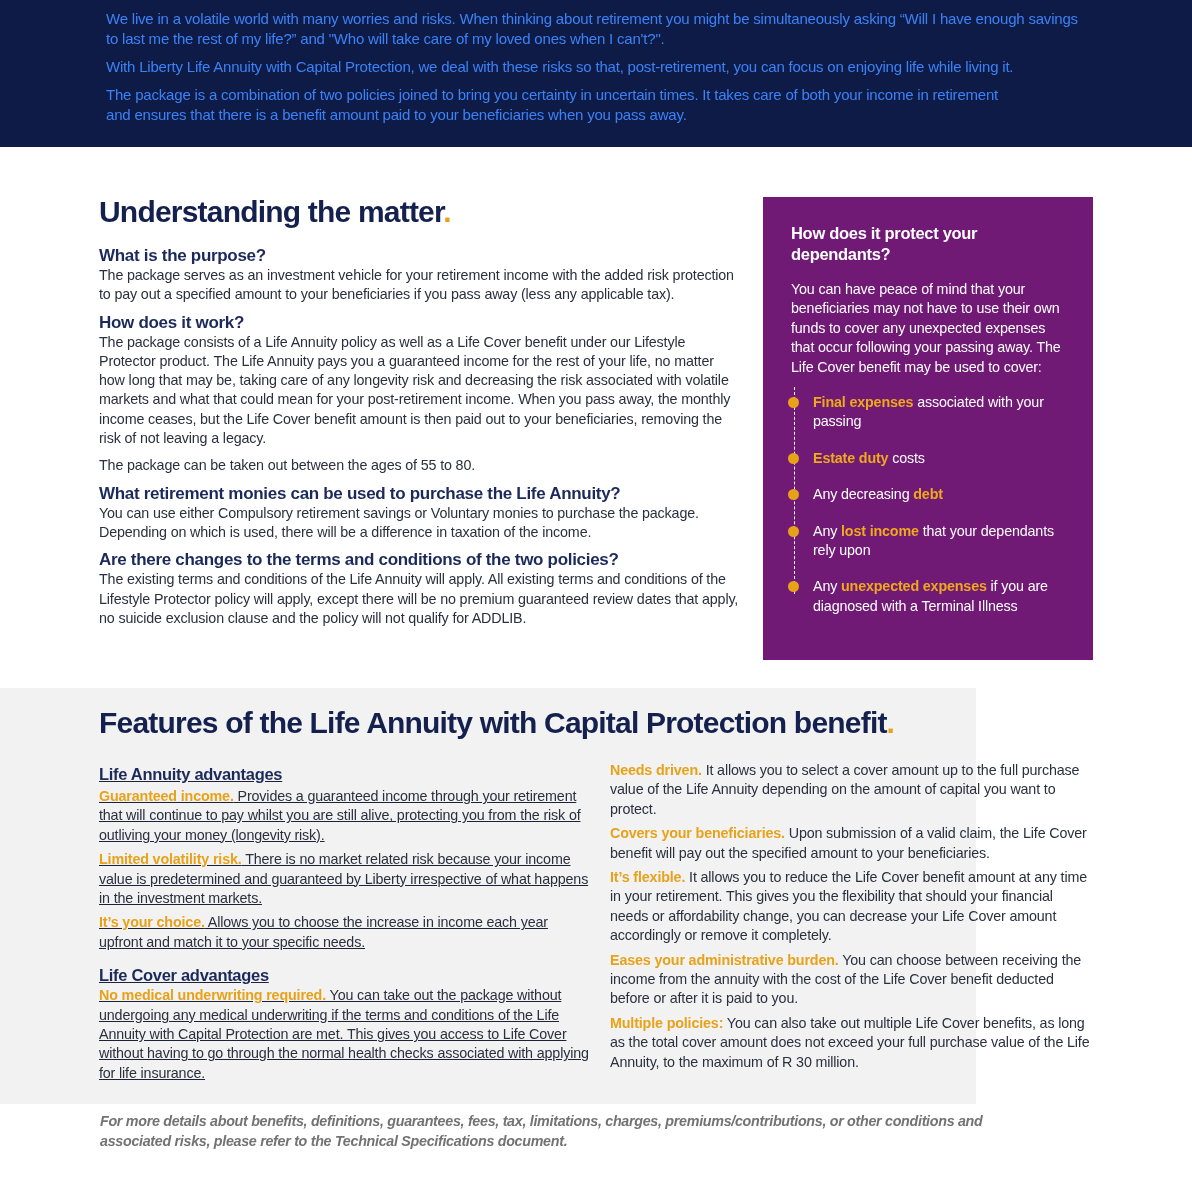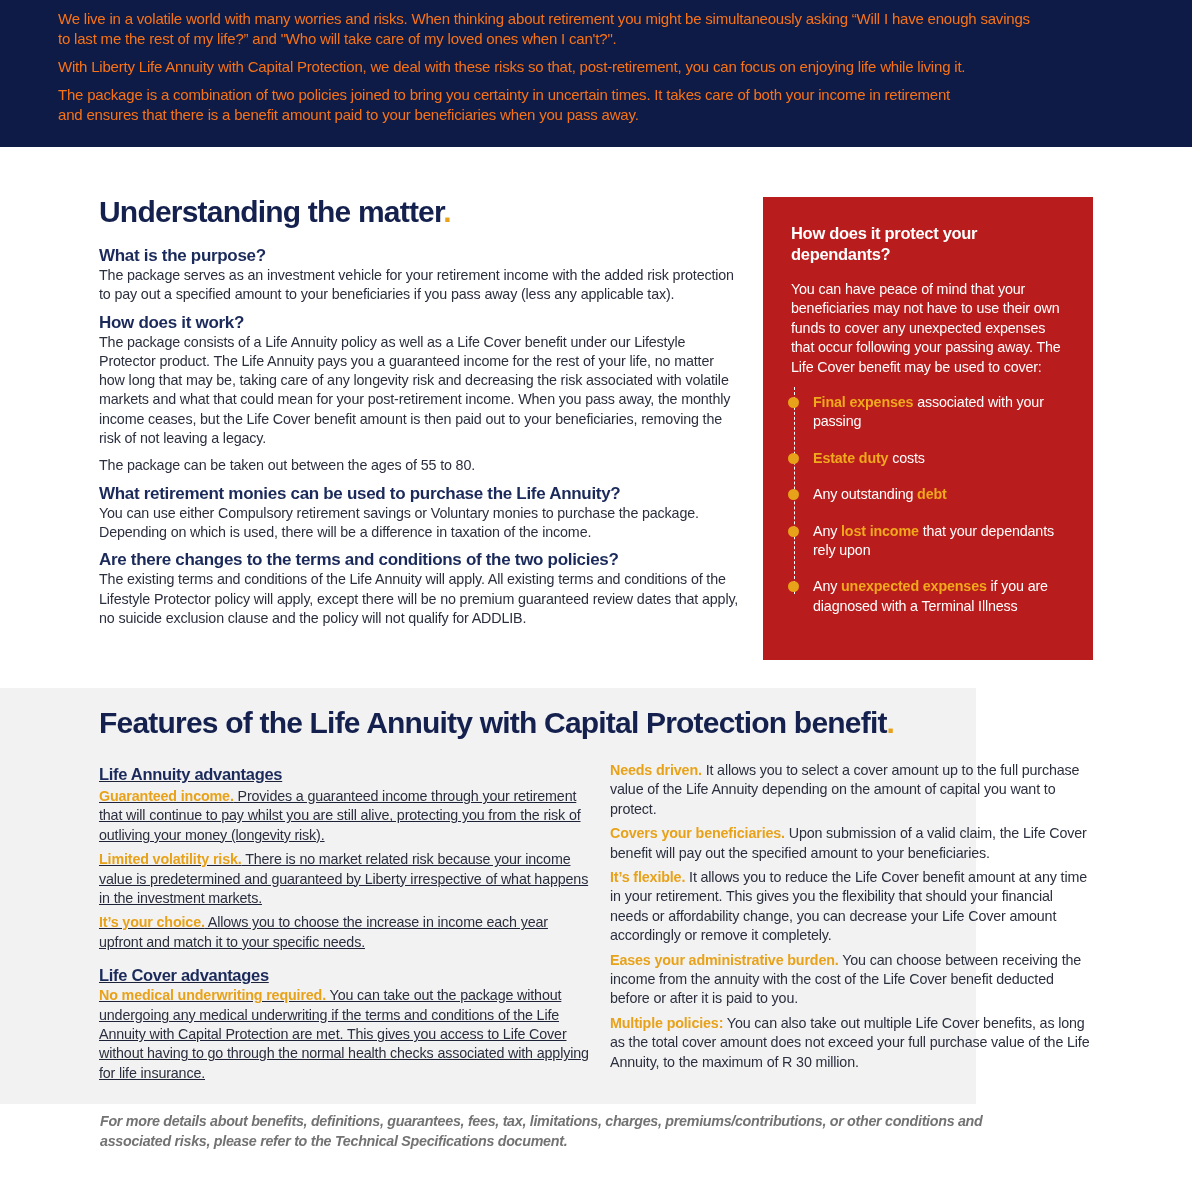--- a/index.html
+++ b/index.html
@@ -2,39 +2,39 @@
 <html><head>
   <meta charset="utf-8">
   <style>
     * { box-sizing: border-box; margin: 0; padding: 0; }
     html, body { width: 1192px; height: 1200px; background: #ffffff; overflow: hidden; }
     body { font-family: "Liberation Sans", sans-serif; color: #1e2238; position: relative; }
 
     .intro-band {
       position: absolute; left: 0; top: 0; width: 1192px; height: 147px;
       background: #0f1b47;
-      padding: 9px 0 0 58px;
-      color: #f97316;
+      padding: 9px 0 0 106px;
+      color: #3b82f6;
     }
     .intro-band p { font-size: 15px; line-height: 20px; margin-bottom: 8px; letter-spacing: -0.2px; }
     .intro-band p.w1 { width: 980px; }
     .intro-band p.w3 { width: 900px; }
 
     .understanding { position: absolute; left: 99px; top: 192px; width: 640px; }
     .h1 {
       font-size: 30px; font-weight: bold; color: #14204d; letter-spacing: -0.8px;
       line-height: 40px; margin-bottom: 14px;
     }
     .h1 .dot { color: #e8a21a; }
     .q-title { font-size: 17px; font-weight: bold; color: #1b2a5a; line-height: 20px; letter-spacing: -0.3px; }
     .q-body { font-size: 14.3px; line-height: 19.3px; color: #2b2f3e; margin-bottom: 8px; letter-spacing: -0.15px; }
 
     .sidebar {
       position: absolute; left: 763px; top: 197px; width: 330px; height: 463px;
-      background: #b91c1c; color: #ffffff; padding: 26px 24px 0 28px;
+      background: #701a75; color: #ffffff; padding: 26px 24px 0 28px;
     }
     .sidebar-title { font-size: 16.5px; font-weight: bold; line-height: 21px; width: 240px; letter-spacing: -0.3px; }
     .sidebar-body { font-size: 14.3px; line-height: 19.4px; margin-top: 15px; width: 270px; letter-spacing: -0.15px; }
     .bullets { position: relative; margin-top: 16px; padding-left: 22px; }
     .bullets .dashline {
       position: absolute; left: 3px; top: -6px; height: 207px; width: 0;
       border-left: 1.5px dashed #ffffff;
     }
     .bullet { position: relative; font-size: 14.3px; line-height: 19.4px; margin-bottom: 17px; width: 255px; letter-spacing: -0.15px; }
     .bullet .b-dot {
@@ -103,21 +103,21 @@
     <div class="bullet">
       <span class="b-dot"></span>
       <span></span><span class="hl">Final expenses</span><span> associated with your passing</span>
     </div>
     <div class="bullet">
       <span class="b-dot"></span>
       <span></span><span class="hl">Estate duty</span><span> costs</span>
     </div>
     <div class="bullet">
       <span class="b-dot"></span>
-      <span>Any outstanding </span><span class="hl">debt</span><span></span>
+      <span>Any decreasing </span><span class="hl">debt</span><span></span>
     </div>
     <div class="bullet">
       <span class="b-dot"></span>
       <span>Any </span><span class="hl">lost income</span><span> that your dependants rely upon</span>
     </div>
     <div class="bullet">
       <span class="b-dot"></span>
       <span>Any </span><span class="hl">unexpected expenses</span><span> if you are diagnosed with a Terminal Illness</span>
     </div>
   </div>

